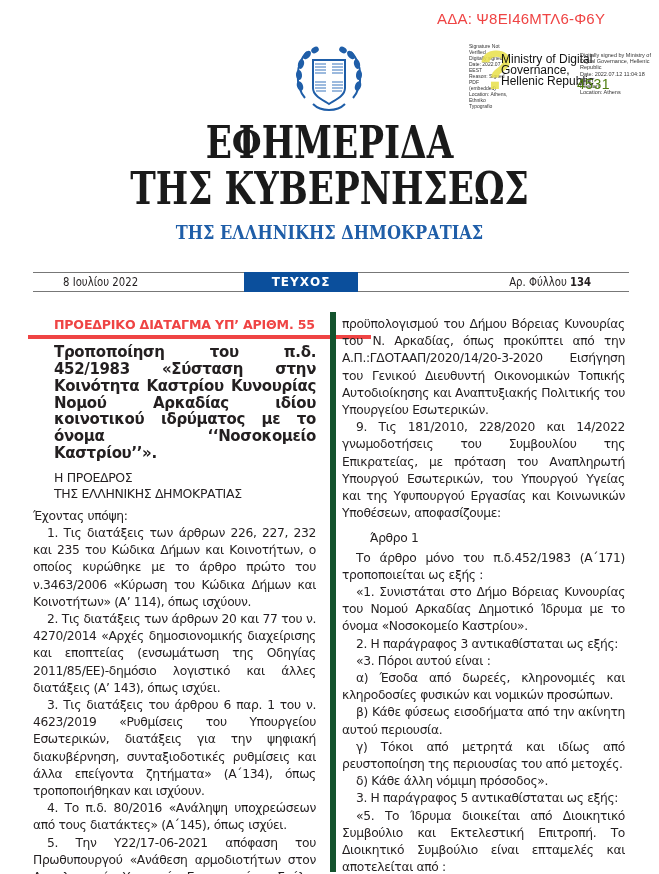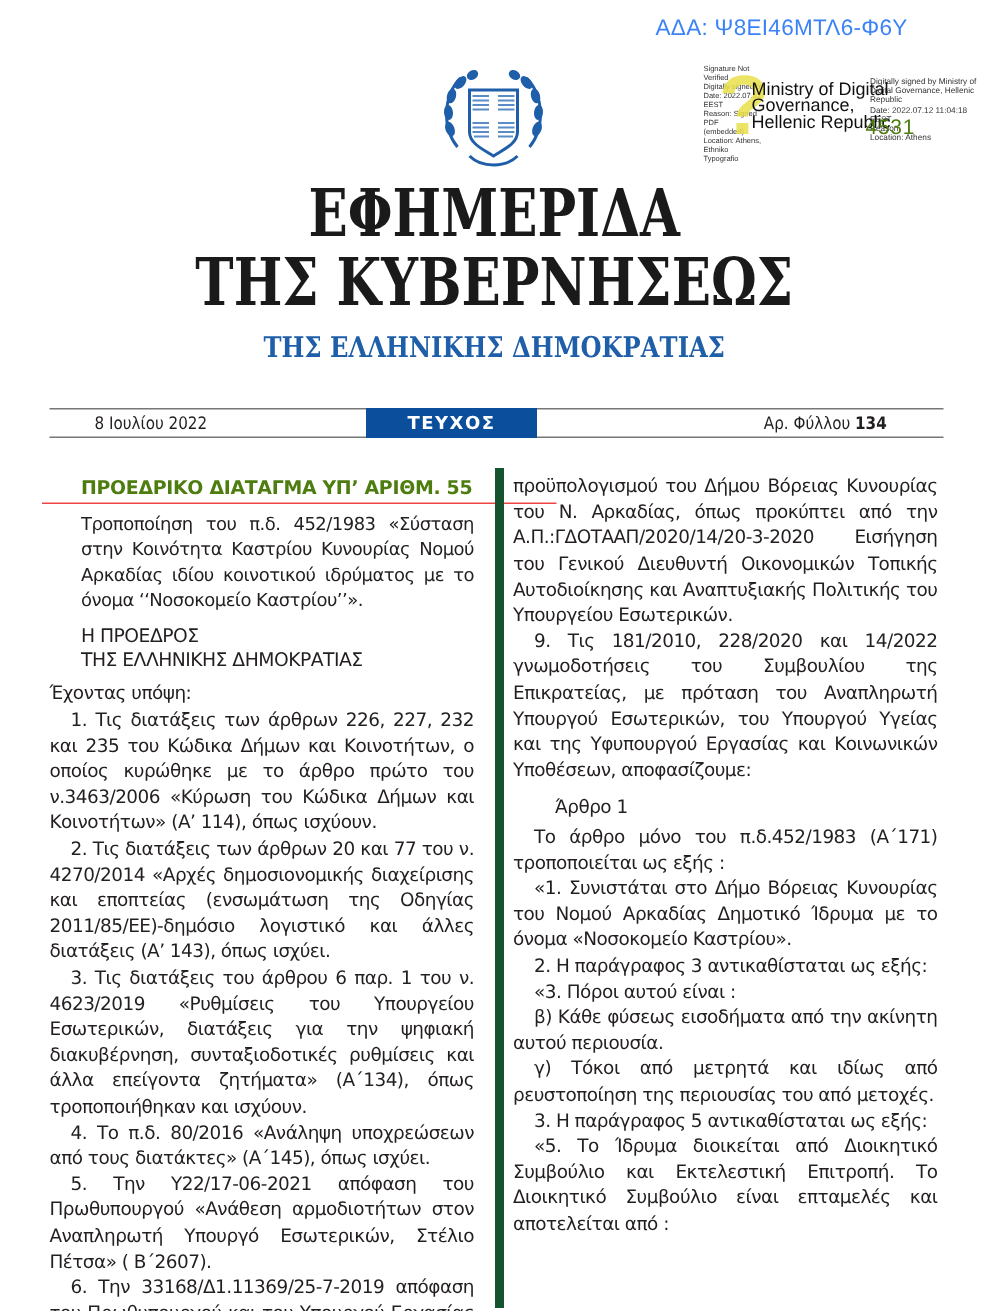--- a/index.html
+++ b/index.html
@@ -1,39 +1,39 @@
 <!DOCTYPE html>
 <html><head>
 <meta charset="utf-8">
 <style>
   html, body { margin: 0; padding: 0; background: #ffffff; }
   body { width: 659px; height: 874px; position: relative; overflow: hidden; font-family: "DejaVu Sans", sans-serif; color: #231f20; }
-  .ada { position: absolute; left: 437px; top: 10px; font-family: "Liberation Sans", sans-serif; font-size: 15px; color: #3b82f6; letter-spacing: 0.2px; }
+  .ada { position: absolute; left: 437px; top: 10px; font-family: "Liberation Sans", sans-serif; font-size: 15px; color: #ef4444; letter-spacing: 0.2px; }
   .sig { position: absolute; left: 469px; top: 40px; width: 190px; height: 64px; }
   .sig .left-small { position: absolute; left: 0; top: 3px; width: 42px; font-family: "Liberation Sans", sans-serif; font-size: 5px; line-height: 6px; color: #333; }
   .sig .qmark { position: absolute; left: 10px; top: 0px; font-family: "Liberation Sans", sans-serif; font-size: 56px; font-weight: bold; color: #e8e04a; opacity: 0.85; line-height: 60px; }
   .sig .big { position: absolute; left: 32px; top: 14px; font-family: "Liberation Sans", sans-serif; font-size: 12px; line-height: 11px; color: #111; }
   .sig .right-small { position: absolute; left: 111px; top: 12px; width: 80px; font-family: "Liberation Sans", sans-serif; font-size: 5.5px; line-height: 6.2px; color: #333; }
   .sig .num { position: absolute; left: 108px; top: 36px; font-family: "Liberation Sans", sans-serif; font-size: 14px; color: #4d7c0f; letter-spacing: 0.5px; }
   .emblem { position: absolute; left: 291px; top: 42px; width: 76px; height: 72px; }
   .title1, .title2 { position: absolute; left: 0; width: 659px; text-align: center; font-family: "DejaVu Serif", serif; font-weight: bold; color: #1a1a1a; transform: scaleX(0.78); transform-origin: center; }
   .title1 { top: 119px; font-size: 44px; line-height: 48px; }
   .title2 { top: 165px; font-size: 44px; line-height: 48px; }
   .title3 { position: absolute; left: 0; width: 659px; top: 221px; text-align: center; font-family: "DejaVu Serif", serif; font-weight: bold; font-size: 19px; color: #1f5ea8; transform: scaleX(0.85); }
   .issue-bar { position: absolute; left: 33px; top: 272px; width: 596px; height: 18px; border-top: 1px solid #777; border-bottom: 1px solid #777; }
   .issue-date { position: absolute; left: 30px; top: 0; font-size: 11.5px; line-height: 18px; font-family: "DejaVu Sans", sans-serif; transform: scaleX(0.88); transform-origin: left; }
   .issue-mid { position: absolute; left: 211px; top: -1px; width: 114px; height: 20px; background: #0b4f9c; color: #fff; font-weight: bold; font-size: 12px; line-height: 20px; text-align: center; letter-spacing: 1px; }
   .issue-num { position: absolute; right: 38px; top: 0; font-size: 11.5px; line-height: 18px; transform: scaleX(0.88); transform-origin: right; }
   .issue-num b { font-weight: bold; }
   .col { position: absolute; top: 316px; font-size: 12.3px; line-height: 17.2px; letter-spacing: -0.35px; text-align: justify; }
   .col-left { left: 33px; width: 283px; }
   .col-right { left: 330px; width: 295px; border-left: 6px solid #14532d; top: 312px; height: 560px; padding-left: 6px; box-sizing: border-box; }
   .col-right .inner { padding-top: 4px; }
-  .decree-head { color: #4d7c0f; font-weight: bold; font-size: 12.6px; padding-left: 26px; border-bottom: 1px solid #ef4444; width: 112%; margin-left: -5px; padding-bottom: 2px; margin-bottom: 5px; letter-spacing: -0.2px; }
-  .subject { font-weight: normal; padding-left: 21px; font-size: 12px; line-height: 16.8px; margin-bottom: 8px; }
+  .decree-head { color: #ef4444; font-weight: bold; font-size: 12.6px; padding-left: 26px; border-bottom: 4px solid #ef4444; width: 112%; margin-left: -5px; padding-bottom: 2px; margin-bottom: 5px; letter-spacing: -0.2px; }
+  .subject { font-weight: bold; padding-left: 21px; font-size: 15px; line-height: 16.8px; margin-bottom: 8px; }
   .president { padding-left: 21px; font-size: 12.5px; line-height: 16px; margin-bottom: 6px; }
   p { margin: 0; }
   .ind { text-indent: 14px; }
   .article { padding-left: 28px; margin: 8px 0 2px 0; }
 </style>
 </head>
 <body>
 
 <div class="ada">ΑΔΑ: Ψ8ΕΙ46ΜΤΛ6-Φ6Υ</div>
 
@@ -137,19 +137,21 @@
 
 <div class="col col-right">
   <div class="inner">
     <p>προϋπολογισμού του Δήμου Βόρειας Κυνουρίας του Ν. Αρκαδίας, όπως προκύπτει από την Α.Π.:ΓΔΟΤΑΑΠ/2020/14/20-3-2020 Εισήγηση του Γενικού Διευθυντή Οικονομικών Τοπικής Αυτοδιοίκησης και Αναπτυξιακής Πολιτικής του Υπουργείου Εσωτερικών.</p>
     <p class="ind">9. Τις 181/2010, 228/2020 και 14/2022 γνωμοδοτήσεις του Συμβουλίου της Επικρατείας, με πρόταση του Αναπληρωτή Υπουργού Εσωτερικών, του Υπουργού Υγείας και της Υφυπουργού Εργασίας και Κοινωνικών Υποθέσεων, αποφασίζουμε:</p>
     <p class="article">Άρθρο 1</p>
     <p class="ind">Το άρθρο μόνο του π.δ.452/1983 (Α΄171) τροποποιείται ως εξής :</p>
     <p class="ind">«1. Συνιστάται στο Δήμο Βόρειας Κυνουρίας του Νομού Αρκαδίας Δημοτικό Ίδρυμα με το όνομα «Νοσοκομείο Καστρίου».</p>
     <p class="ind">2. Η παράγραφος 3 αντικαθίσταται ως εξής:</p>
     <p class="ind">«3. Πόροι αυτού είναι :</p>
+    <p class="ind">α) Έσοδα από δωρεές, κληρονομιές και κληροδοσίες φυσικών και νομικών προσώπων.</p>
     <p class="ind">β) Κάθε φύσεως εισοδήματα από την ακίνητη αυτού περιουσία.</p>
     <p class="ind">γ) Τόκοι από μετρητά και ιδίως από ρευστοποίηση της περιουσίας του από μετοχές.</p>
+    <p class="ind">δ) Κάθε άλλη νόμιμη πρόσοδος».</p>
     <p class="ind">3. Η παράγραφος 5 αντικαθίσταται ως εξής:</p>
     <p class="ind">«5. Το Ίδρυμα διοικείται από Διοικητικό Συμβούλιο και Εκτελεστική Επιτροπή. Το Διοικητικό Συμβούλιο είναι επταμελές και αποτελείται από :</p>
 
   </div>
 </div>
 
 </body></html>

